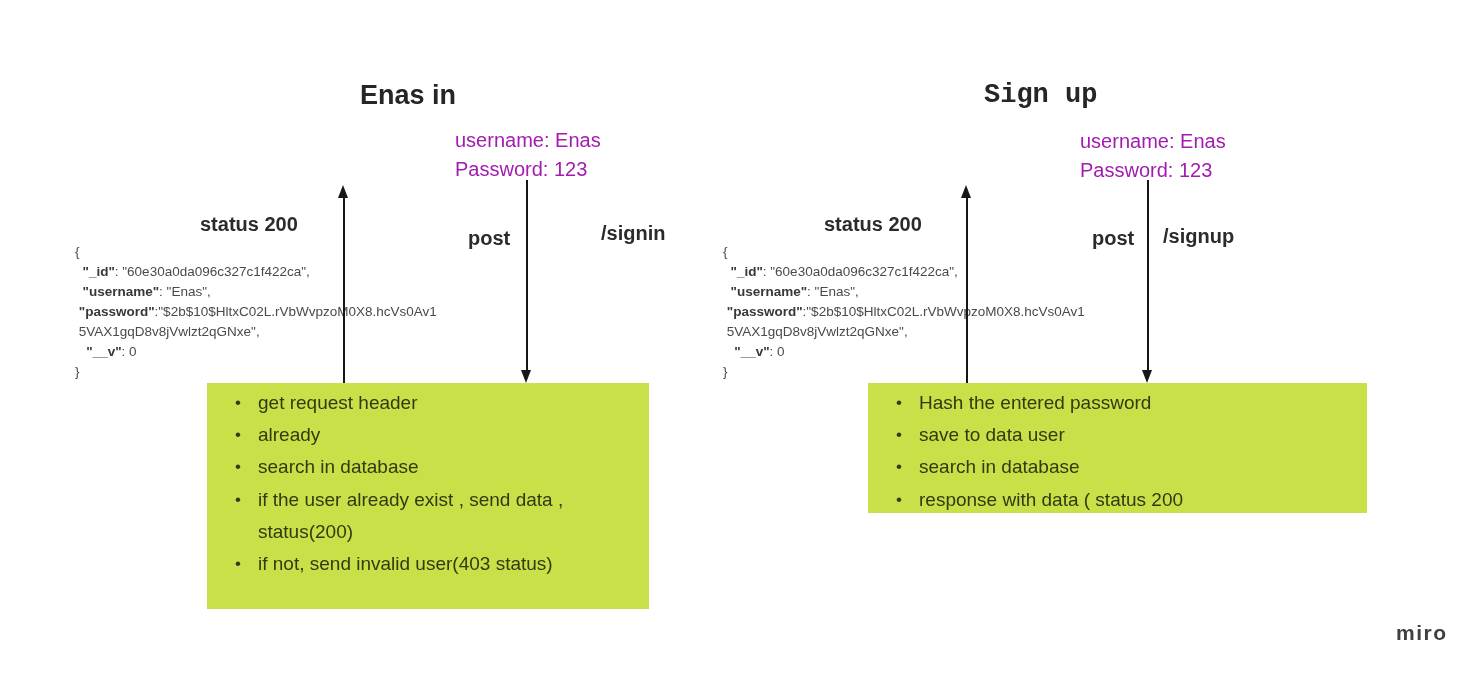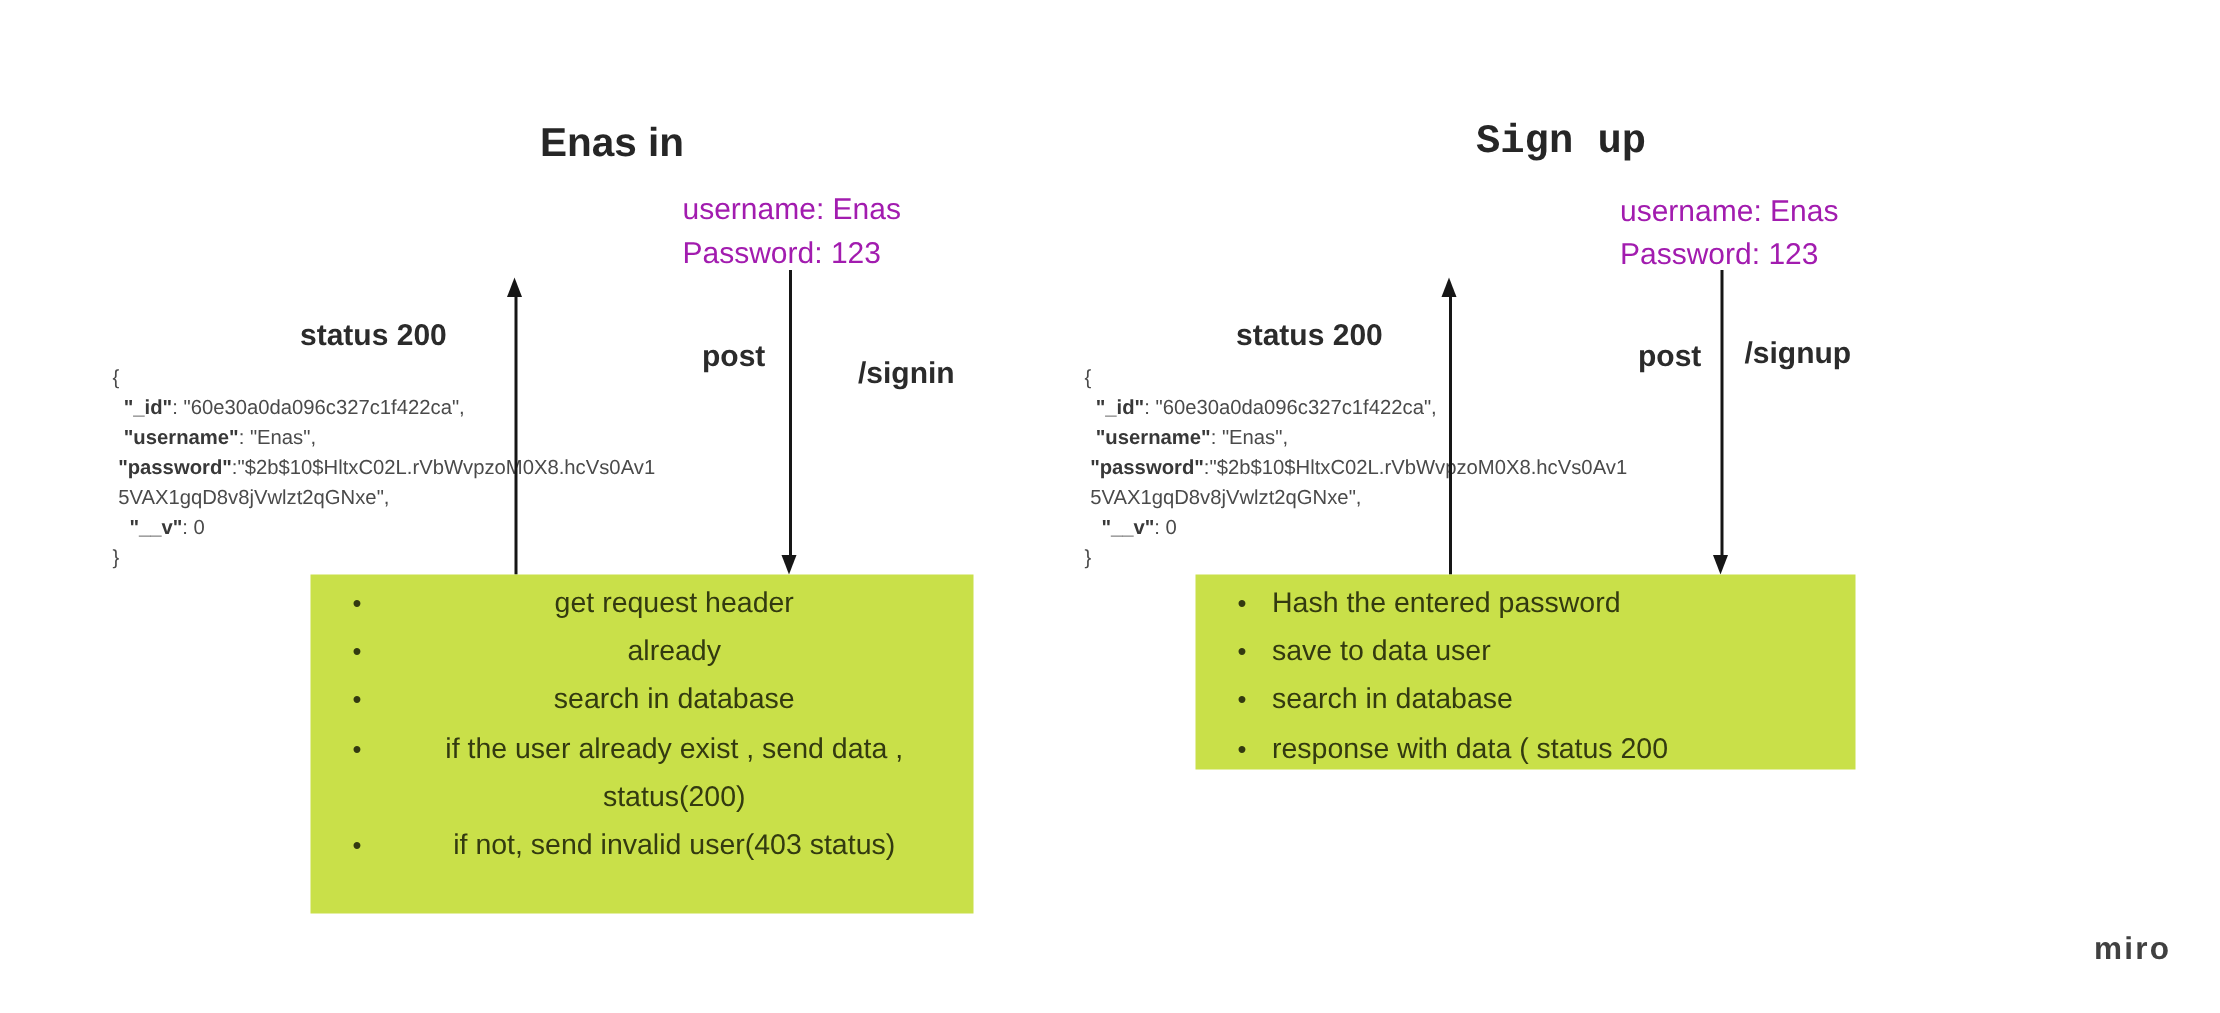--- a/index.html
+++ b/index.html
@@ -51,23 +51,23 @@
     <div class="aline" style="left:343px;top:196px;height:187px;"></div>
     <div class="ahead up" style="left:338px;top:185px;"></div>
   </div>
 
   <div>
     <div class="aline" style="left:526px;top:180px;height:191px;"></div>
     <div class="ahead down" style="left:521px;top:370px;"></div>
   </div>
 
   <div class="lbl" style="left:468px;top:227px;">post</div>
-  <div class="lbl" style="left:572px;top:222px;margin-top:16px;">/signin</div>
+  <div class="lbl" style="left:601px;top:222px;">/signin</div>
 
-  <div class="note" style="left:207px;top:383px;width:442px;height:226px;text-align:center;">
+  <div class="note" style="left:207px;top:383px;width:442px;height:226px;">
     <ul>
       <li>get request header</li>
       <li>already</li>
       <li>search in database</li>
       <li>if the user already exist , send data , status(200)</li>
       <li>if not, send invalid user(403 status)</li>
     </ul>
   </div>
 
   <div class="title" style="left:984px;top:80px;font-family:Liberation Mono, monospace;">Sign up</div>
@@ -95,21 +95,21 @@
   </div>
 
   <div>
     <div class="aline" style="left:1147px;top:180px;height:191px;"></div>
     <div class="ahead down" style="left:1142px;top:370px;"></div>
   </div>
 
   <div class="lbl" style="left:1092px;top:227px;">post</div>
   <div class="lbl" style="left:1163px;top:225px;">/signup</div>
 
-  <div class="note" style="left:797px;top:383px;width:440px;height:130px;">
+  <div class="note" style="left:868px;top:383px;width:499px;height:130px;">
     <ul>
       <li>Hash the entered password</li>
       <li>save to data user</li>
       <li>search in database</li>
       <li>response with data ( status 200</li>
     </ul>
   </div>
 
   <div class="miro" style="left:1396px;top:621px;">miro</div>
 

